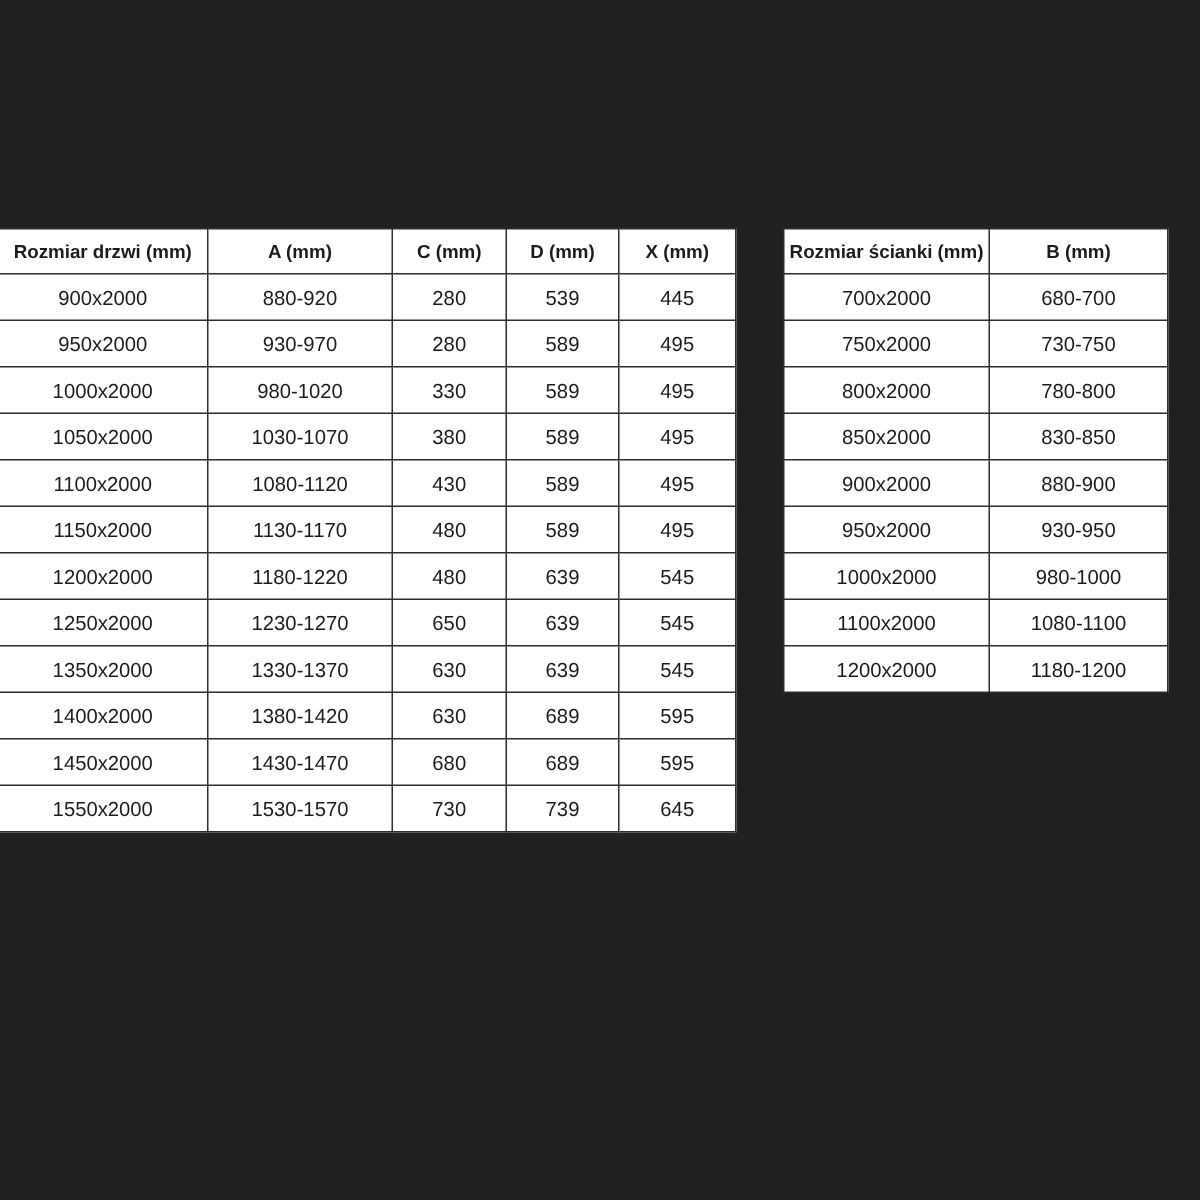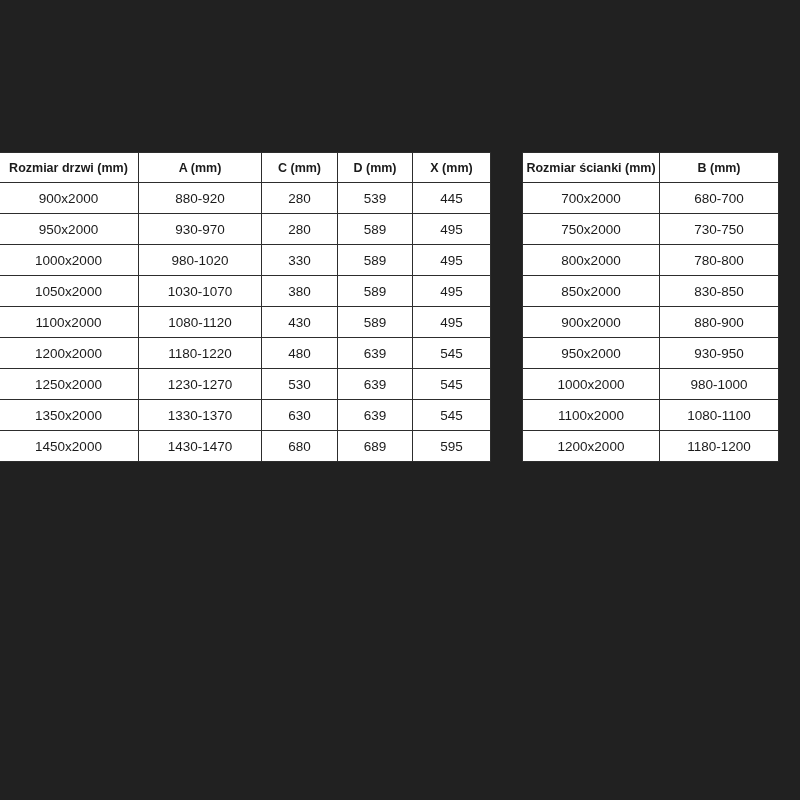--- a/index.html
+++ b/index.html
@@ -101,46 +101,67 @@
         <td>495</td>
       </tr>
       <tr>
         <td>1100x2000</td>
         <td>1080-1120</td>
         <td>430</td>
         <td>589</td>
         <td>495</td>
       </tr>
       <tr>
+        <td>1150x2000</td>
+        <td>1130-1170</td>
+        <td>480</td>
+        <td>589</td>
+        <td>495</td>
+      </tr>
+      <tr>
         <td>1200x2000</td>
         <td>1180-1220</td>
         <td>480</td>
         <td>639</td>
         <td>545</td>
       </tr>
       <tr>
         <td>1250x2000</td>
         <td>1230-1270</td>
-        <td>530</td>
+        <td>650</td>
         <td>639</td>
         <td>545</td>
       </tr>
       <tr>
         <td>1350x2000</td>
         <td>1330-1370</td>
         <td>630</td>
         <td>639</td>
         <td>545</td>
       </tr>
       <tr>
+        <td>1400x2000</td>
+        <td>1380-1420</td>
+        <td>630</td>
+        <td>689</td>
+        <td>595</td>
+      </tr>
+      <tr>
         <td>1450x2000</td>
         <td>1430-1470</td>
         <td>680</td>
         <td>689</td>
         <td>595</td>
+      </tr>
+      <tr>
+        <td>1550x2000</td>
+        <td>1530-1570</td>
+        <td>730</td>
+        <td>739</td>
+        <td>645</td>
       </tr>
     </tbody>
   </table>
 
 <table id="walls-table" class="data-table" data-table="walls_table">
   <colgroup>
     <col class="c0">
       <col class="c1">
   </colgroup>
 <thead>

